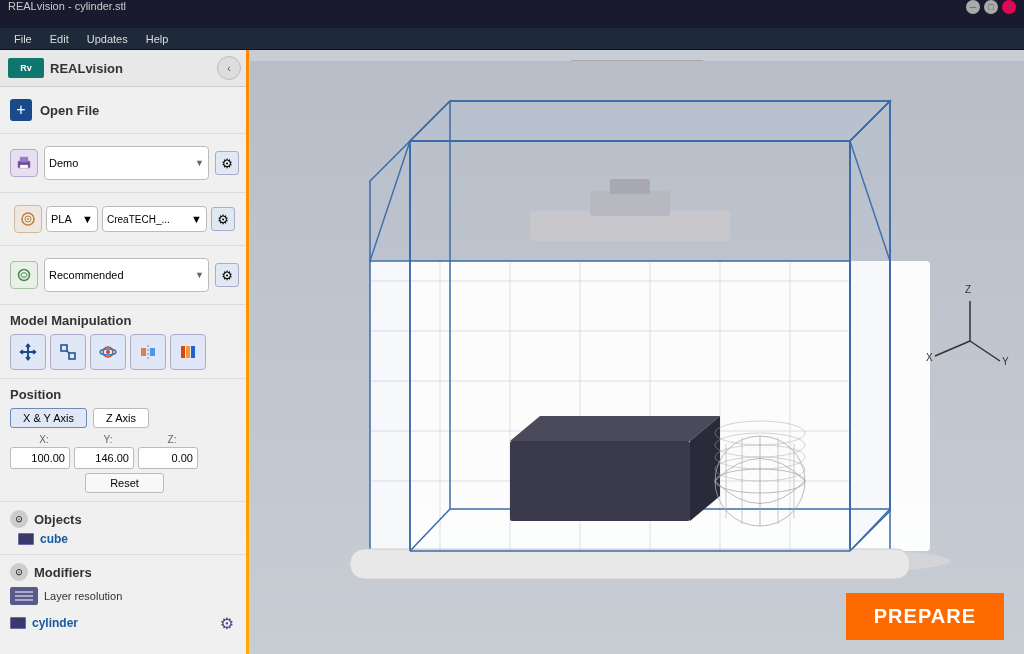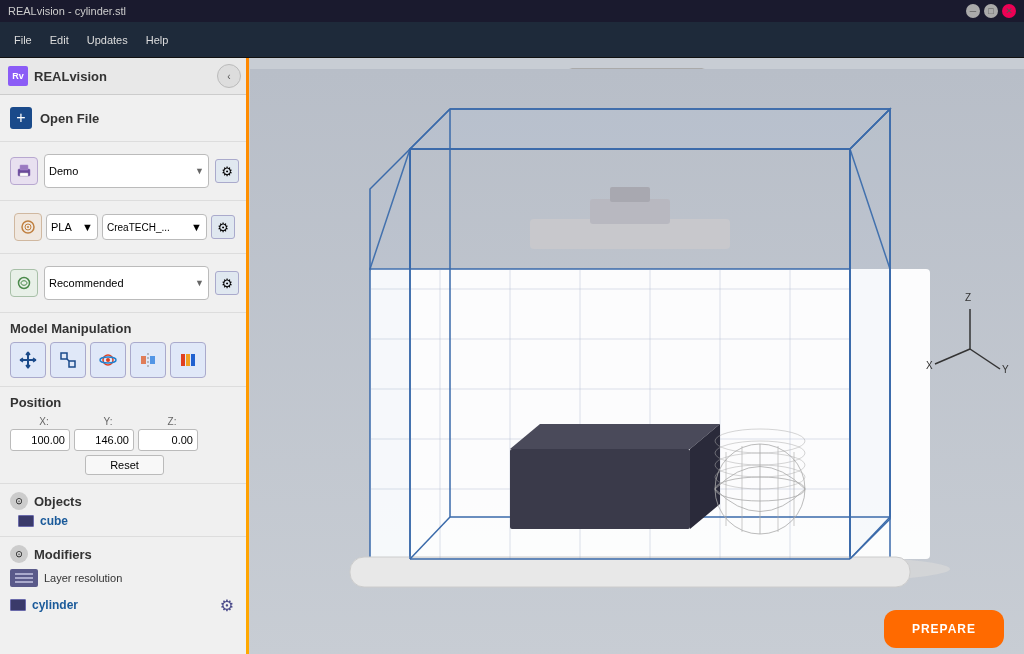--- a/index.html
+++ b/index.html
@@ -1,44 +1,44 @@
 <!DOCTYPE html>
 <html><head>
   <meta charset="utf-8">
   <style>
     * { margin: 0; padding: 0; box-sizing: border-box; }
     body { width: 1024px; height: 654px; overflow: hidden; font-family: 'Segoe UI', Arial, sans-serif; background: #2d2d2d; }
 
     
     .title-bar {
-      height: 22px;
+      height: 28px;
       background: #1a1a2e;
       display: flex;
-      align-items: center;
+      align-items: flex-start;
       justify-content: space-between;
       padding: 0 8px;
       color: #ccc;
       font-size: 11px;
     }
     .title-bar-left { display: flex; align-items: center; gap: 6px; }
     .title-bar-controls { display: flex; gap: 4px; }
     .title-bar-btn {
       width: 14px; height: 14px;
       border-radius: 50%;
       display: flex; align-items: center; justify-content: center;
       font-size: 9px; color: #555; cursor: pointer;
       background: #555;
     }
     .title-bar-btn.minimize { background: #aaa; }
     .title-bar-btn.maximize { background: #aaa; }
     .title-bar-btn.close { background: #e05; }
 
     
     .menu-bar {
-      height: 36px;
+      height: 22px;
       background: #1e2a3a;
       display: flex;
       align-items: center;
       padding: 0 6px;
       gap: 2px;
       border-bottom: 1px solid #111;
     }
     .menu-item {
       color: #ddd;
       font-size: 11px;
@@ -70,22 +70,22 @@
       justify-content: space-between;
       padding: 6px 8px;
       background: #e8e8e8;
       border-bottom: 1px solid #ccc;
     }
     .sidebar-logo {
       display: flex; align-items: center; gap: 6px;
       font-size: 13px; font-weight: 600; color: #333;
     }
     .logo-box {
-      width: 20px; height: 20px;
-      background: #8b5cf6;
+      width: 36px; height: 20px;
+      background: #0f766e;
       color: white;
       font-size: 9px;
       display: flex; align-items: center; justify-content: center;
       border-radius: 2px;
       font-weight: bold;
     }
     .collapse-btn {
       width: 24px; height: 24px;
       background: #ddd;
       border: 1px solid #bbb;
@@ -331,22 +331,22 @@
     }
 
     
     .prepare-btn {
       position: absolute;
       right: 20px;
       bottom: 20px;
       background: #ff6a00;
       color: white;
       border: none;
-      border-radius: 12px;
-      font-size: 12px;
+      border-radius: 0;
+      font-size: 20px;
       font-weight: 700;
       letter-spacing: 1px;
       padding: 12px 28px;
       cursor: pointer;
     }
 
     
     .scene-svg {
       position: absolute;
       top: 0; left: 0;
@@ -492,20 +492,24 @@
             <rect x="3" y="4" width="4" height="12" fill="#e04020"></rect>
             <rect x="8" y="4" width="4" height="12" fill="#f0a020"></rect>
             <rect x="13" y="4" width="4" height="12" fill="#2060d0"></rect>
           </svg>
         </div>
       </div>
     </div>
 
     <div class="position-section">
       <div class="section-title">Position</div>
+      <div class="axis-tabs">
+        <div class="axis-tab active">X &amp; Y Axis</div>
+        <div class="axis-tab">Z Axis</div>
+      </div>
       <div class="xyz-labels">
         <span class="xyz-label">X:</span>
         <span class="xyz-label">Y:</span>
         <span class="xyz-label">Z:</span>
       </div>
       <div class="xyz-inputs">
         <input class="xyz-input" type="text" value="100.00" style="">
         <input class="xyz-input" type="text" value="146.00" style="">
         <input class="xyz-input" type="text" value="0.00" style="">
       </div>

